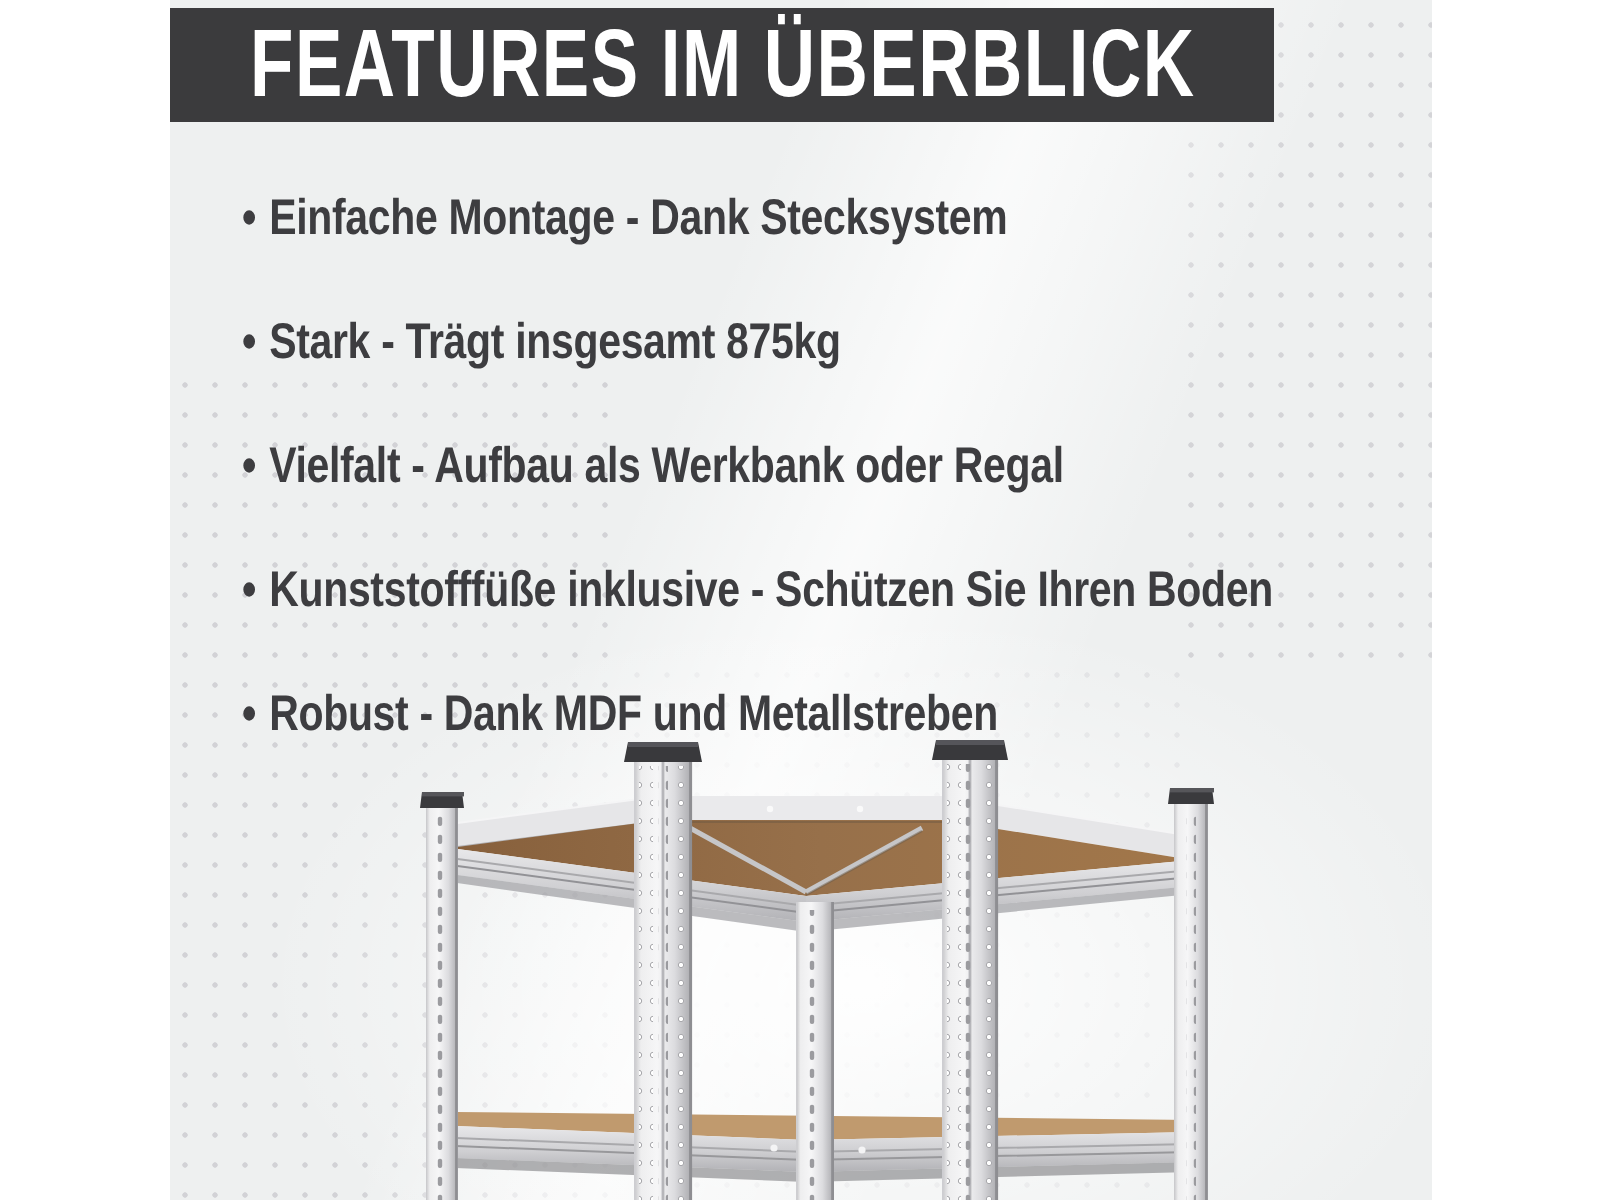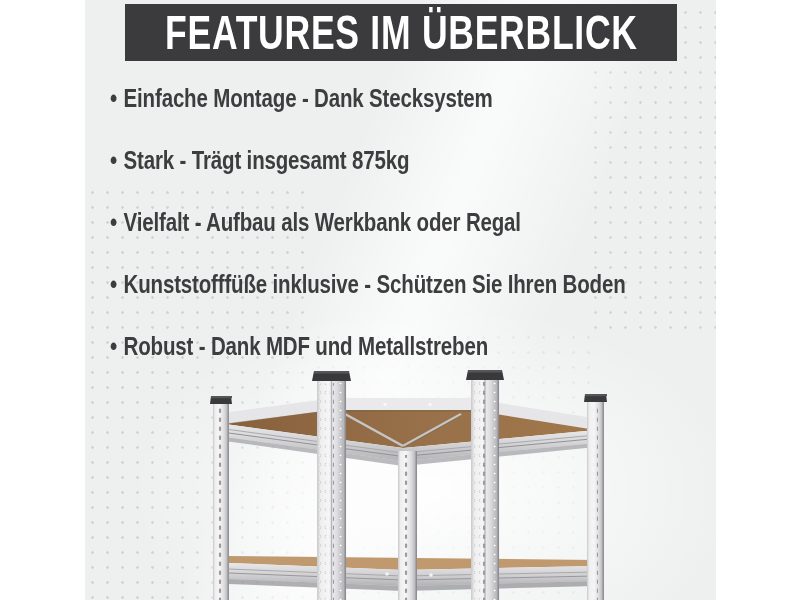--- a/index.html
+++ b/index.html
@@ -27,29 +27,28 @@
     position: absolute; inset: 0;
     background:
       radial-gradient(ellipse 430px 270px at 55% 82%, rgba(255,255,255,.95), rgba(255,255,255,0) 70%),
       linear-gradient(112deg, rgba(255,255,255,0) 38%, rgba(255,255,255,.7) 52%, rgba(255,255,255,0) 68%);
   }
   
   .banner {
     position: absolute; left: 0; top: 4px; width: 552px; height: 57px;
     background: #3b3b3d; display: flex; align-items: center; justify-content: center;
     z-index: 3;
-    margin-left: 40px;
   }
   .banner span {
     color: #ffffff; font-weight: 700; font-size: 48px; letter-spacing: 1px;
     white-space: nowrap; transform: scaleX(.74); transform-origin: center;
   }
   
   .features {
-    position: absolute; left: 25px; top: 82px; margin: 0; padding: 0;
+    position: absolute; left: 25px; top: 82px; margin: 11px; padding: 0;
     list-style: none; z-index: 3;
   }
   .features li {
     height: 32px; line-height: 32px; margin-bottom: 30px;
     font-size: 25px; font-weight: 700; color: #3d3d40; letter-spacing: -0.2px;
     white-space: nowrap; transform: scaleX(.82); transform-origin: left center;
   }
   .features .dot { margin-right: 8px; }
   
   .shelf {

